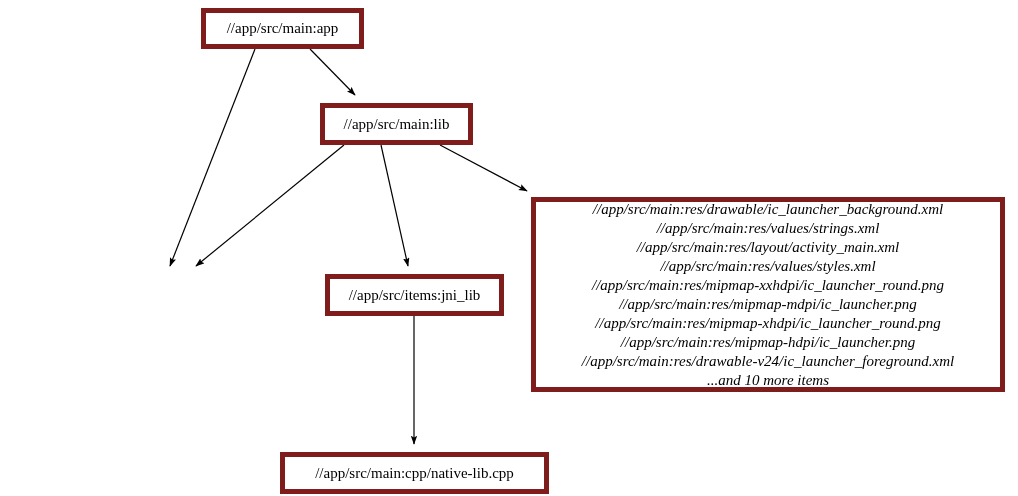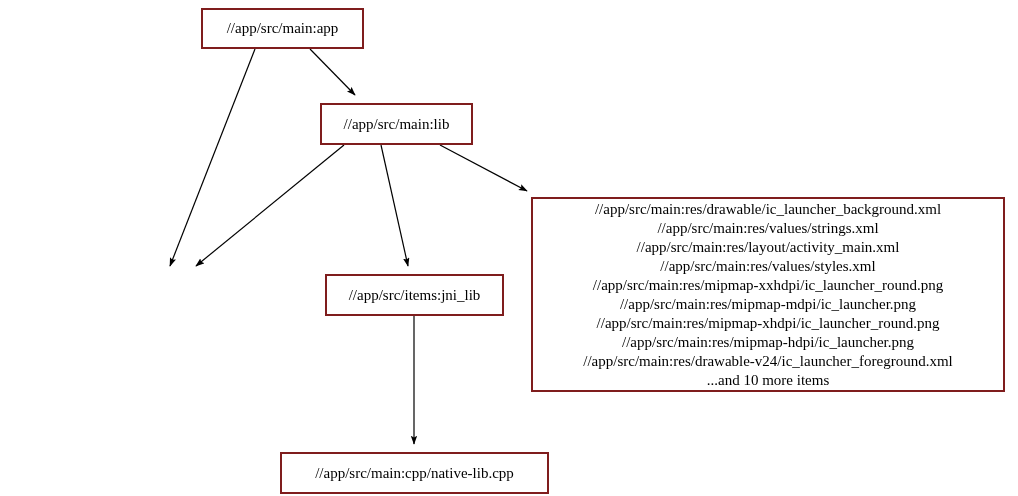--- a/index.html
+++ b/index.html
@@ -11,21 +11,21 @@
     position: relative;
     width: 1018px;
     height: 496px;
     background: #ffffff;
     font-family: "Liberation Serif", "DejaVu Serif", serif;
     overflow: hidden;
   }
   .node {
     position: absolute;
     box-sizing: border-box;
-    border: 2px solid #7f1d1d;
+    border: 5px solid #7f1d1d;
     background: #ffffff;
     display: flex;
     align-items: center;
     justify-content: center;
     text-align: center;
     color: #000000;
     font-size: 15px;
     line-height: 19px;
     white-space: pre-line;
     z-index: 2;
@@ -81,21 +81,21 @@
 
   <div class="node" style="left: 303px; top: 103px; width: 153px; height: 42px; margin-left: 17px;">
     <span class="node-label">//app/src/main:lib</span>
   </div>
 
 
   <div class="node" style="left: 325px; top: 274px; width: 179px; height: 42px;">
     <span class="node-label">//app/src/items:jni_lib</span>
   </div>
 
-  <div class="node" style="left: 531px; top: 197px; width: 474px; height: 195px;">
+  <div class="node" style="left: 531px; top: 197px; width: 474px; height: 195px; font-style: italic;">
     <span class="node-label">//app/src/main:res/drawable/ic_launcher_background.xml
 //app/src/main:res/values/strings.xml
 //app/src/main:res/layout/activity_main.xml
 //app/src/main:res/values/styles.xml
 //app/src/main:res/mipmap-xxhdpi/ic_launcher_round.png
 //app/src/main:res/mipmap-mdpi/ic_launcher.png
 //app/src/main:res/mipmap-xhdpi/ic_launcher_round.png
 //app/src/main:res/mipmap-hdpi/ic_launcher.png
 //app/src/main:res/drawable-v24/ic_launcher_foreground.xml
 ...and 10 more items</span>

